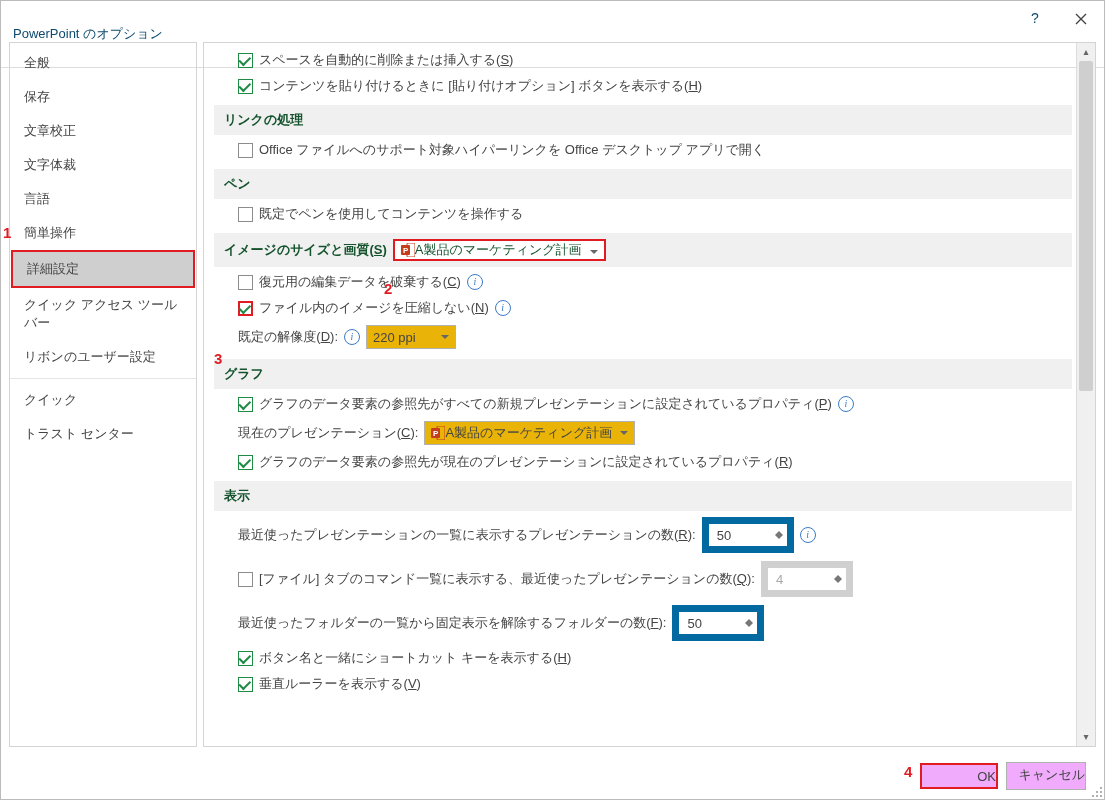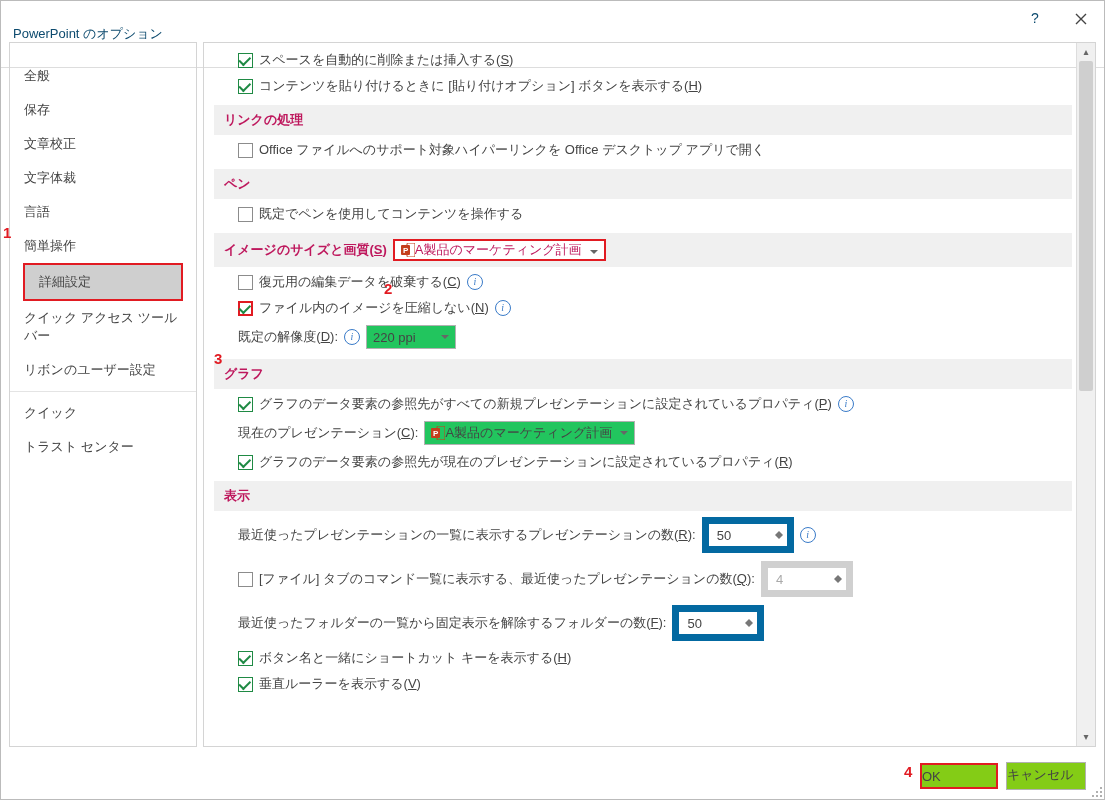--- a/index.html
+++ b/index.html
@@ -3,50 +3,50 @@
 <meta charset="utf-8">
 <style>
   html,body{margin:0;padding:0;font-family:"Yu Gothic UI","Meiryo",sans-serif;font-size:13px;color:#444;background:#fff;}
   .window{width:1105px;height:800px;position:relative;box-sizing:border-box;border:1px solid #bbb;overflow:hidden;}
   .titlebar{height:34px;line-height:34px;padding:16px 12px;border-bottom:1px solid #ddd;position:relative;color:#0c4a6e;}
   .titlebar .help,.titlebar .close{position:absolute;top:0;width:46px;height:34px;text-align:center;line-height:34px;font-size:14px;}
   .titlebar .help{right:46px;}
   .titlebar .close{right:0;}
   .close svg{vertical-align:middle;}
   .body{position:absolute;top:35px;bottom:46px;left:0;right:0;display:flex;}
-  .sidebar{width:188px;border:1px solid #d4d4d4;margin:6px 0 6px 8px;box-sizing:border-box;padding-top:16px;}
+  .sidebar{width:188px;border:1px solid #d4d4d4;margin:6px 0 6px 8px;box-sizing:border-box;padding-top:3px;}
   .sidebar .item{padding:8px 14px;color:#444;cursor:default;}
   .sidebar .item.selected{background:#cfcfcf;}
   .sidebar .group-sep{border-top:1px solid #e4e4e4;margin:4px 0;}
   .content-wrap{flex:1;position:relative;margin:6px 8px 6px 6px;border:1px solid #d4d4d4;display:flex;}
   .content{flex:1;overflow-y:hidden;padding:4px 4px 4px 10px;}
   .scrollbar{width:18px;background:#f0f0f0;border-left:1px solid #ddd;position:relative;}
   .scrollbar .arrow{position:absolute;left:0;width:18px;height:18px;text-align:center;font-size:10px;line-height:18px;color:#666;}
   .scrollbar .arrow.up{top:0;}
   .scrollbar .arrow.down{bottom:0;}
   .scrollbar .thumb{position:absolute;left:2px;width:14px;top:18px;height:330px;background:#cfcfcf;border-radius:2px;}
-  .section-head{background:#f0f0f0;padding:6px 10px;font-weight:bold;color:#be185d;margin:6px 0 2px 0;display:flex;align-items:center;gap:6px;}
+  .section-head{background:#f0f0f0;padding:6px 10px;font-weight:bold;color:#14532d;margin:6px 0 2px 0;display:flex;align-items:center;gap:6px;}
   .row{padding:4px 10px;display:flex;align-items:center;gap:6px;}
   .sub{margin-left:14px;}
   .chk{width:15px;height:15px;border:1px solid #8c8c8c;display:inline-flex;align-items:center;justify-content:center;box-sizing:border-box;background:#fff;flex-shrink:0;}
   .chk.on{border-color:#1f8a44;}
   .chk.on::after{content:"";width:9px;height:5px;border:2px solid #1f8a44;border-top:none;border-right:none;transform:rotate(-45deg) translateY(-1px);}
-  .dropdown{border:1px solid #b1b1b1;background:#22c55e;height:22px;display:inline-flex;align-items:center;padding:0 22px 0 6px;position:relative;min-width:60px;}
+  .dropdown{border:1px solid #b1b1b1;background:#eab308;height:22px;display:inline-flex;align-items:center;padding:0 22px 0 6px;position:relative;min-width:60px;}
   .dropdown::after{content:"";position:absolute;right:6px;top:9px;border:4px solid transparent;border-top-color:#666;}
   .spinner{border:7px solid #0369a1;height:22px;display:inline-flex;align-items:center;padding:0 20px 0 8px;min-width:50px;position:relative;}
   .spinner::before,.spinner::after{content:"";position:absolute;right:4px;border:4px solid transparent;}
   .spinner::before{top:3px;border-bottom-color:#777;}
   .spinner::after{bottom:3px;border-top-color:#777;}
   .spinner.disabled{color:#aaa;border-color:#d0d0d0;}
   .info{width:14px;height:14px;border:1px solid #3a7bc8;border-radius:50%;display:inline-flex;align-items:center;justify-content:center;font-size:10px;color:#3a7bc8;font-family:Georgia,serif;font-style:italic;line-height:1;}
   .u{text-decoration:underline;}
   .ppt-icon{width:14px;height:14px;display:inline-block;}
   .ppt-icon svg{display:block;}
   .footer{position:absolute;left:0;right:0;bottom:0;height:46px;display:flex;justify-content:flex-end;align-items:center;gap:8px;padding-right:18px;box-sizing:border-box;}
-  .btn{border:1px solid #b1b1b1;background:#84cc16;width:78px;height:26px;text-align:left;line-height:24px;cursor:default;}
+  .btn{border:1px solid #b1b1b1;background:#f0abfc;width:78px;height:26px;text-align:right;line-height:24px;cursor:default;}
   .resize-grip{position:absolute;right:2px;bottom:2px;width:12px;height:12px;}
   .resize-grip span{position:absolute;width:2px;height:2px;background:#b0b0b0;}
   .hl-red{border:2px solid #e11b22;box-sizing:border-box;}
   .marker{position:absolute;color:#e11b22;font-weight:bold;font-size:15px;z-index:50;pointer-events:none;}
   .m1{top:223px;left:2px;}
   .m2{top:279px;left:383px;}
   .m3{top:349px;left:213px;}
   .m4{top:762px;left:903px;}
 </style>
 </head>
@@ -65,21 +65,21 @@
   </div>
 
   <div class="body">
     <div class="sidebar">
       <div class="item">全般</div>
       <div class="item">保存</div>
       <div class="item">文章校正</div>
       <div class="item">文字体裁</div>
       <div class="item">言語</div>
       <div class="item">簡単操作</div>
-      <div class="item selected hl-red" style="margin:0 13px;">詳細設定</div>
+      <div class="item selected hl-red" style="margin:0 1px;">詳細設定</div>
       <div class="item">クイック アクセス ツール バー</div>
       <div class="item">リボンのユーザー設定</div>
       <div class="group-sep"></div>
       <div class="item">クイック</div>
       <div class="item">トラスト センター</div>
     </div>
 
     <div class="content-wrap">
       <div class="content">
 

